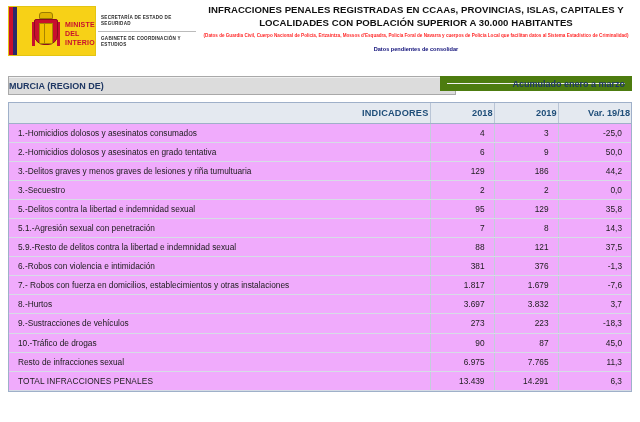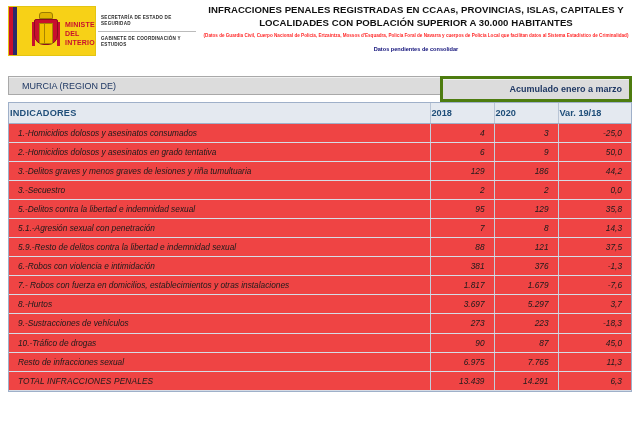--- a/index.html
+++ b/index.html
@@ -78,55 +78,54 @@
   .pending {
     margin-top:7px; font-size:5.6px; color:#11117a; font-weight:bold;
   }
 
   
   .region-row { position:absolute; left:8px; top:76px; width:624px; height:19px; }
   .region-box {
     position:absolute; left:0; top:0; width:448px; height:19px;
     background:#dcdcdc; border:1px solid #a9a9a9;
     box-shadow: inset 0 1px 0 #f0f0f0;
-    display:flex; align-items:center; padding-left:13px;
-    font-size:9px; font-weight:normal; color:#1f3864;
+    display:flex; align-items:center; padding-left:0;
+    font-size:9px; font-weight:bold; color:#1f3864;
   }
   .acc-box {
-    position:absolute; right:0; top:0; width:192px; height:26px;
-    background:#dcdcdc; border:3px solid #4d7c0f;
+    position:absolute; right:0; top:0; width:192px; height:15px;
+    background:#dcdcdc; border:7px solid #4d7c0f;
     box-shadow: inset 0 1px 0 #f0f0f0;
-    display:flex; align-items:center; justify-content:flex-end; padding-right:7px;
+    display:flex; align-items:center; justify-content:flex-end; 
     font-size:9px; font-weight:bold; color:#1f3864;
   }
 
   
   .table-wrap {
     position:absolute; left:8px; top:102px; width:624px;
     border:1px solid #9fb0c9; background:#fff;
   }
   table.data { width:100%; border-collapse:collapse; table-layout:fixed; }
   table.data col.c-ind { width:421px; }
   table.data col.c-y   { width:64px; }
   table.data col.c-v   { width:73px; }
 
   table.data thead th {
     background:#e4e9f0; color:#1f4e79; font-weight:bold;
     font-size:9.2px; height:20px; border-right:1px solid #b9c5d6;
     border-bottom:1px solid #9fb0c9;
   }
-  th.h-ind { text-align:left; letter-spacing:0.2px; }
-  th.h-num { text-align:left;margin-top:8px; }
+  th.h-ind { text-align:right; letter-spacing:0.2px; }
+  th.h-num { text-align:right;margin-top:8px; }
   table.data thead th:last-child { border-right:none; }
 
   table.data tbody td {
     font-size:8.3px; color:#1b1b1b; height:19.1px;
     border-bottom:1px solid #d6dce6; border-right:1px solid #c3cddb;
-    background:#ef4444;
-    font-style:italic;
+    background:#f0abfc;
   }
   td.ind { text-align:left; padding-left:9px; color:#10243f; }
   td.num { text-align:right; padding-right:9px; color:#10243f; }
   table.data tbody td:last-child { border-right:none;padding-left:16px; }
   tr.total td { border-bottom:none; }
   tr.total td.ind { letter-spacing:0.15px; }
 </style>
 </head>
 <body>
 
@@ -178,21 +177,21 @@
       <colgroup>
         <col class="c-ind">
           <col class="c-y">
           <col class="c-y">
           <col class="c-v">
       </colgroup>
       <thead>
         <tr>
           <th class="h-ind">INDICADORES</th>
           <th class="h-num">2018</th>
-          <th class="h-num">2020</th>
+          <th class="h-num">2019</th>
           <th class="h-num">Var. 19/18</th>
         </tr>
       </thead>
       <tbody id="tbody">
           <tr>
             <td class="ind">1.-Homicidios dolosos y asesinatos consumados</td>
             <td class="num">4</td>
             <td class="num">3</td>
             <td class="num">-25,0</td>
           </tr>
@@ -240,21 +239,21 @@
           </tr>
           <tr>
             <td class="ind">7.- Robos con fuerza en domicilios, establecimientos y otras instalaciones</td>
             <td class="num">1.817</td>
             <td class="num">1.679</td>
             <td class="num">-7,6</td>
           </tr>
           <tr>
             <td class="ind">8.-Hurtos</td>
             <td class="num">3.697</td>
-            <td class="num">5.297</td>
+            <td class="num">3.832</td>
             <td class="num">3,7</td>
           </tr>
           <tr>
             <td class="ind">9.-Sustracciones de vehículos</td>
             <td class="num">273</td>
             <td class="num">223</td>
             <td class="num">-18,3</td>
           </tr>
           <tr>
             <td class="ind">10.-Tráfico de drogas</td>

